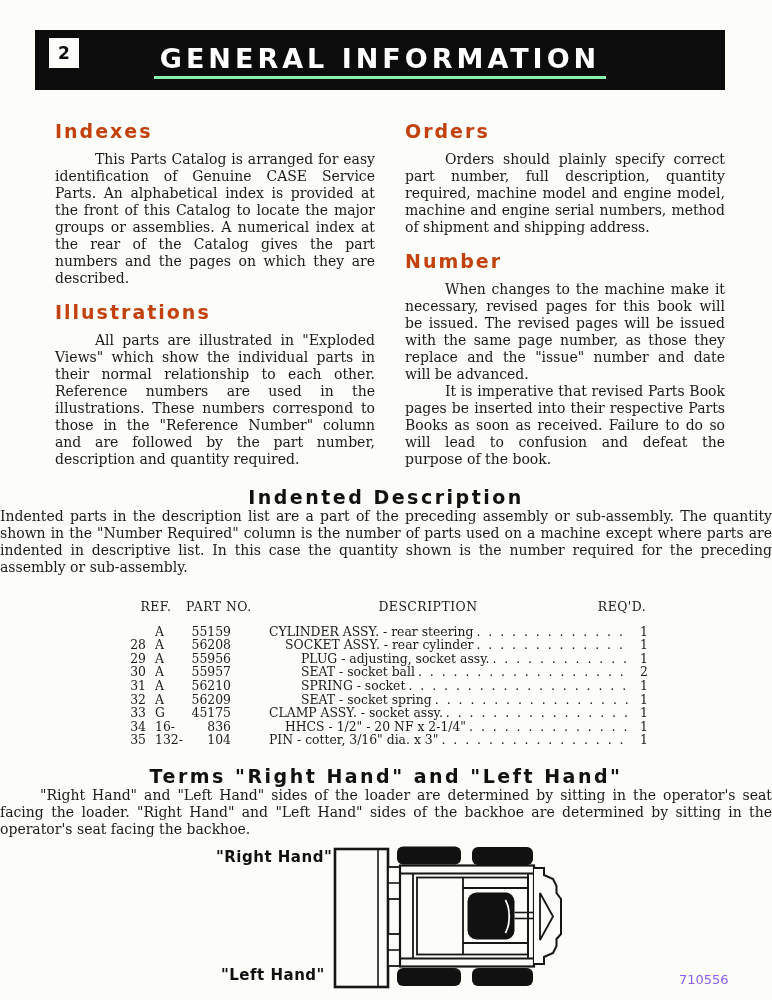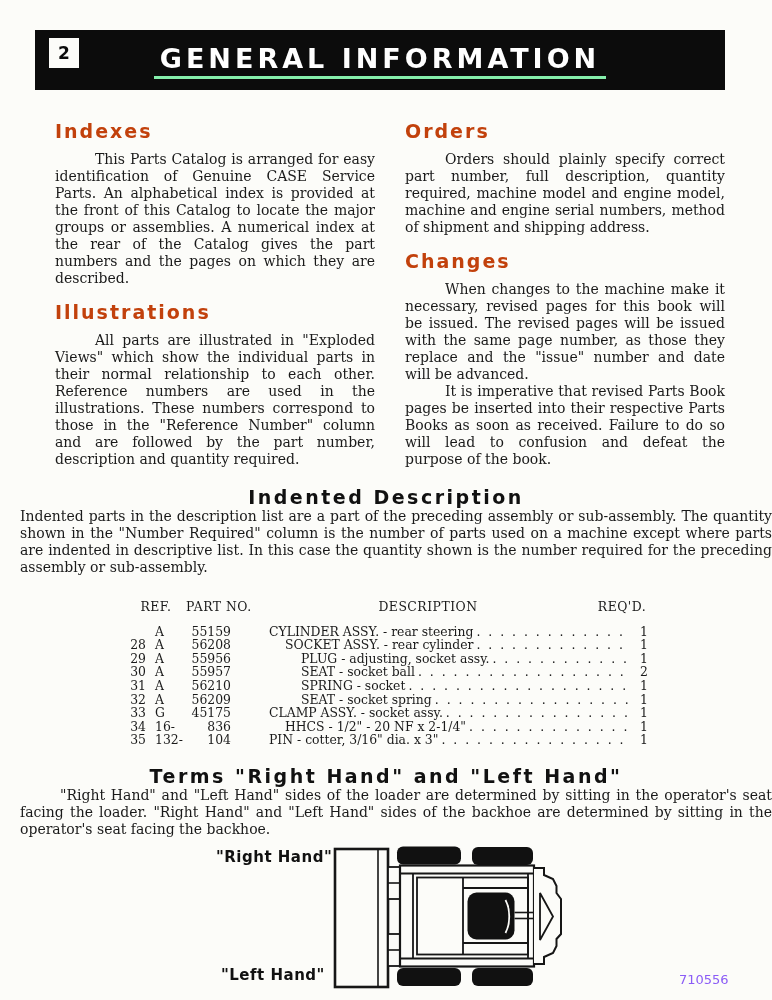--- a/index.html
+++ b/index.html
@@ -57,21 +57,21 @@
   p.body.ind{text-indent:40px;}
   p.body + p.body{margin-top:0;}
   
   h2.center{
     margin:18px 0 0 0;
     text-align:center;
     font-family:"DejaVu Sans", sans-serif;
     font-weight:bold;font-size:19px;letter-spacing:2.5px;
     color:#111;
   }
-  .wide-para{margin:13px 50px 0 55px;padding-left:20px;}
+  .wide-para{margin:13px 50px 0 55px;}
   
   .ptable{
     width:522px;
     margin:24px 0 0 126px;
     font-size:12.4px;line-height:13.6px;
     white-space:nowrap;
   }
   .trow,.thead{display:flex;align-items:baseline;}
   .thead{margin-bottom:11px;letter-spacing:0.5px;}
   .h-ref{width:60px;text-align:center;}
@@ -122,21 +122,21 @@
   <div class="cols">
     <div class="col">
       <h2 class="sec">Indexes</h2>
       <p class="body ind">This Parts Catalog is arranged for easy identification of Genuine CASE Service Parts. An alphabetical index is provided at the front of this Catalog to locate the major groups or assemblies. A numerical index at the rear of the Catalog gives the part numbers and the pages on which they are described.</p>
       <h2 class="sec mt">Illustrations</h2>
       <p class="body ind">All parts are illustrated in "Exploded Views" which show the individual parts in their normal relationship to each other. Reference numbers are used in the illustrations. These numbers correspond to those in the "Reference Number" column and are followed by the part number, description and quantity required.</p>
     </div>
     <div class="col">
       <h2 class="sec">Orders</h2>
       <p class="body ind">Orders should plainly specify correct part number, full description, quantity required, machine model and engine model, machine and engine serial numbers, method of shipment and shipping address.</p>
-      <h2 class="sec mt">Changes</h2>
+      <h2 class="sec mt">Number</h2>
       <p class="body ind">When changes to the machine make it necessary, revised pages for this book will be issued. The revised pages will be issued with the same page number, as those they replace and the "issue" number and date will be advanced.</p>
       <p class="body ind">It is imperative that revised Parts Book pages be inserted into their respective Parts Books as soon as received. Failure to do so will lead to confusion and defeat the purpose of the book.</p>
     </div>
   </div>
 
   <h2 class="center">Indented Description</h2>
   <p class="body wide-para">Indented parts in the description list are a part of the preceding assembly or sub-assembly. The quantity shown in the "Number Required" column is the number of parts used on a machine except where parts are indented in descriptive list. In this case the quantity shown is the number required for the preceding assembly or sub-assembly.</p>
 
   <div class="ptable">
     <div class="thead">

